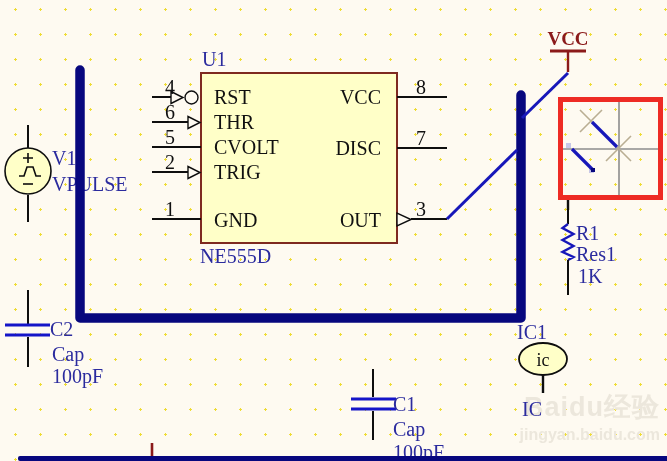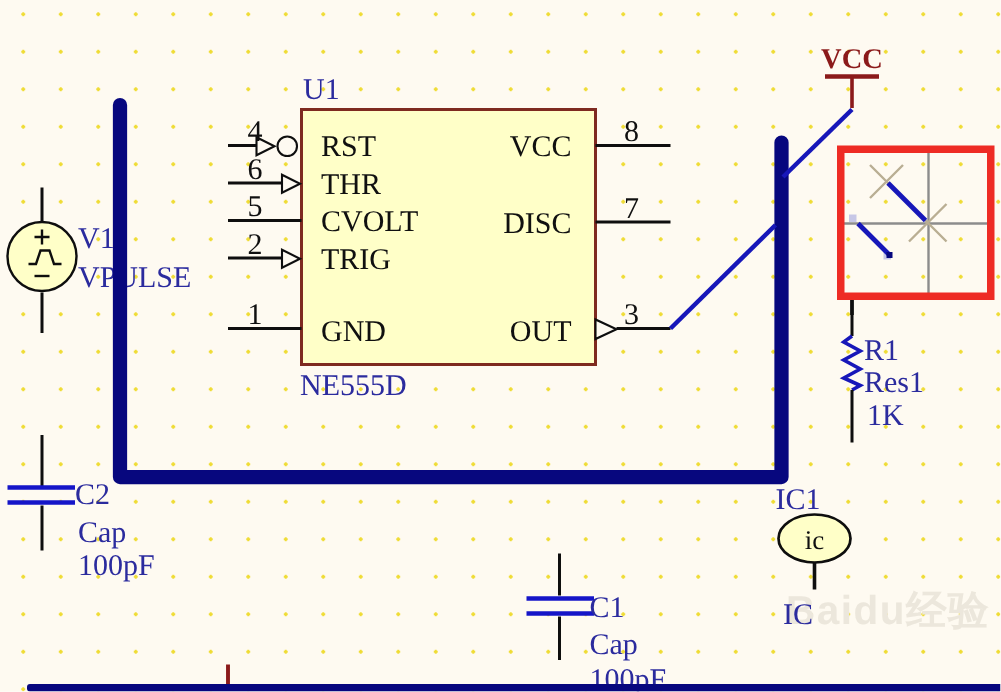--- a/index.html
+++ b/index.html
@@ -27,20 +27,21 @@
     background:#07077E;z-index:3;border-radius:2px 0 0 2px;
   }
 </style>
 </head>
 <body>
 
 <div id="canvas">
 
   <div class="watermark">
     <div class="brand"><span>Baidu</span><span>经验</span></div>
+    <div class="url">jingyan.baidu.com</div>
   </div>
 
   <svg id="schem" width="667" height="461" viewBox="0 0 667 461">
 
     <g>
       <text x="52" y="165" font-size="20" class="lbl-blue">V1</text>
       <text x="52" y="191" font-size="20" class="lbl-blue">VPULSE</text>
       <line x1="28" y1="125" x2="28" y2="148" stroke="#0E0E0E" stroke-width="2"></line>
       <line x1="28" y1="195" x2="28" y2="222" stroke="#0E0E0E" stroke-width="2"></line>
       <circle cx="28" cy="171" r="23" fill="#FFFFC8" stroke="#0E0E0E" stroke-width="1.6"></circle>

